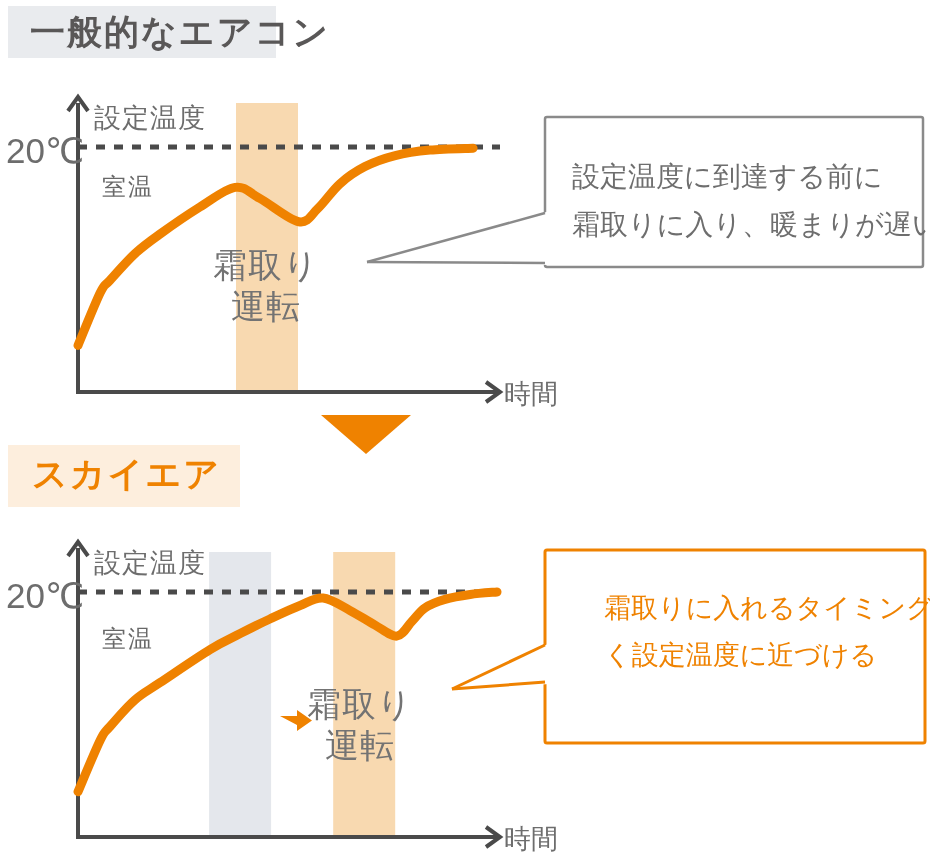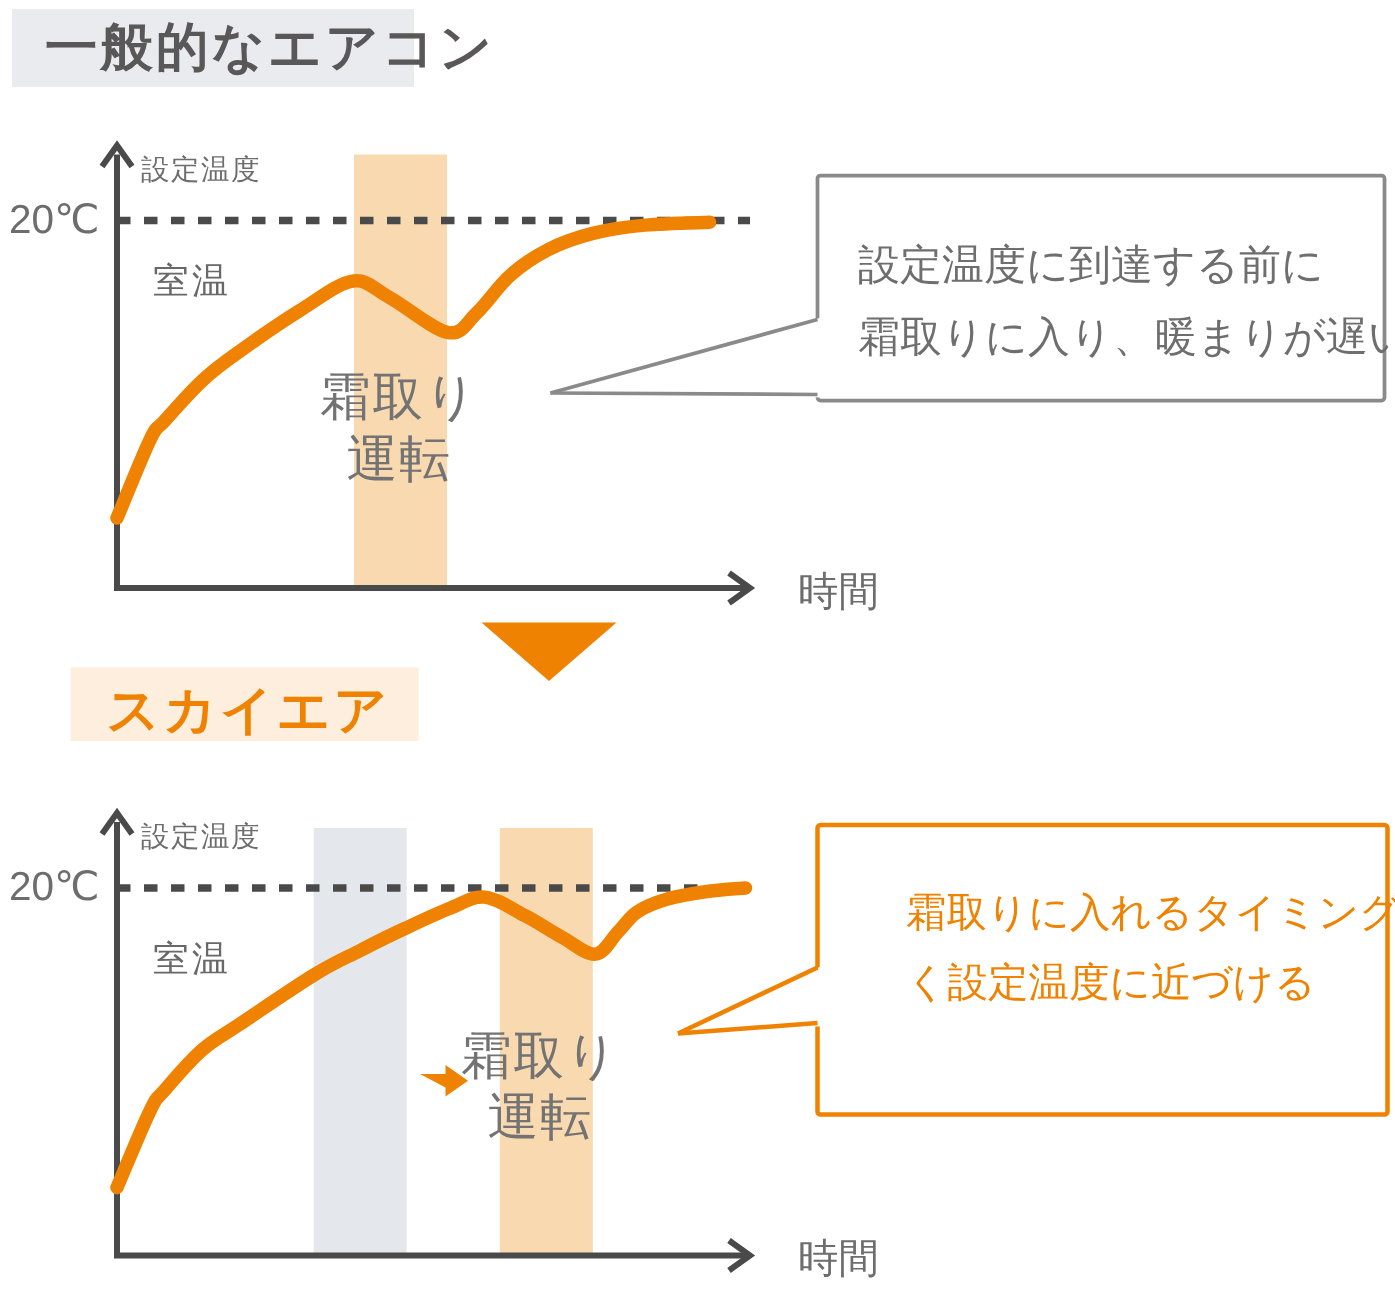--- a/index.html
+++ b/index.html
@@ -8,28 +8,28 @@
     font-family:"Liberation Sans","DejaVu Sans",sans-serif;
     --orange:#ef8200;--title1-bg:#e9ebee;--title2-bg:#fdeedd;
     --text-dark:#595757;--text-medium:#6d6d6d;--callout-text-gray:#6e6e6e;
     --callout-border:#8a8a8a;--axis:#4a4a4a;
   }
   #diagram-svg{position:absolute;left:0;top:0;}
   .abs{position:absolute;}
   .title{font-weight:bold;font-size:35px;letter-spacing:2px;box-sizing:border-box;white-space:nowrap;}
   .title.t1{left:8px;top:6px;width:268px;height:52px;line-height:52px;padding-left:22px;
     background:var(--title1-bg);color:var(--text-dark);}
-  .title.t2{left:8px;top:445px;width:232px;height:49px;line-height:58px;padding-left:24px;
-    background:var(--title2-bg);color:var(--orange);margin-left:39px;}
-  .ylab{font-size:19px;color:var(--text-medium);letter-spacing:1px;white-space:nowrap;}
-  .ytick{font-size:27px;color:var(--text-medium);white-space:nowrap;}
+  .title.t2{left:8px;top:445px;width:232px;height:62px;line-height:58px;padding-left:24px;
+    background:var(--title2-bg);color:var(--orange);}
+  .ylab{font-size:27px;color:var(--text-medium);letter-spacing:1px;white-space:nowrap;}
+  .ytick{font-size:35px;color:var(--text-medium);white-space:nowrap;}
   .series-label{font-size:24px;color:#686868;letter-spacing:2px;white-space:nowrap;}
   .band-label{width:140px;text-align:center;font-size:34px;line-height:41px;color:#737373;
     letter-spacing:1px;white-space:nowrap;}
-  .xlab{font-size:27px;color:var(--text-medium);white-space:nowrap;margin-left:28px;}
+  .xlab{font-size:27px;color:var(--text-medium);white-space:nowrap;}
   .callout-text{white-space:nowrap;}
   .callout-text.gray{font-size:28px;line-height:48px;color:var(--callout-text-gray);}
   .callout-text.orange{font-size:27px;line-height:47px;color:var(--orange);}
   
   .c1 .ylab{left:94px;top:100px;} .c1 .ytick{left:6px;top:131px;}
   .c1 .series-label{left:102px;top:171px;} .c1 .band-label{left:196px;top:245px;}
   .c1 .xlab{left:504px;top:376px;} .c1 .callout-text{left:572px;top:153px;}
   .c2 .ylab{left:94px;top:545px;} .c2 .ytick{left:6px;top:576px;}
   .c2 .series-label{left:102px;top:623px;} .c2 .band-label{left:290px;top:684px;}
   .c2 .xlab{left:504px;top:821px;} .c2 .callout-text{left:604px;top:585px;}

